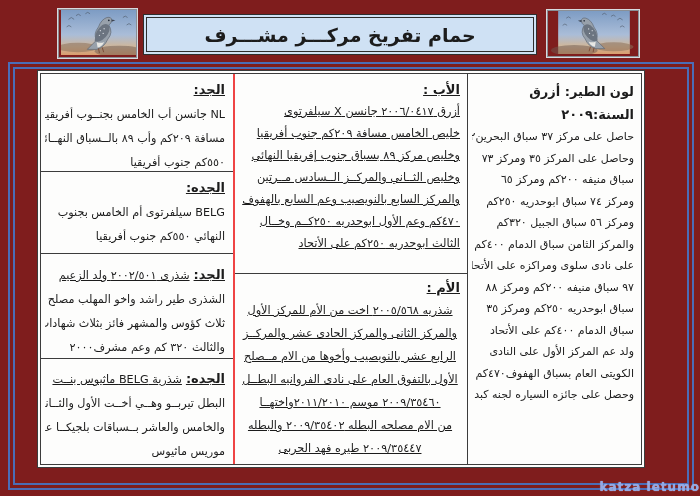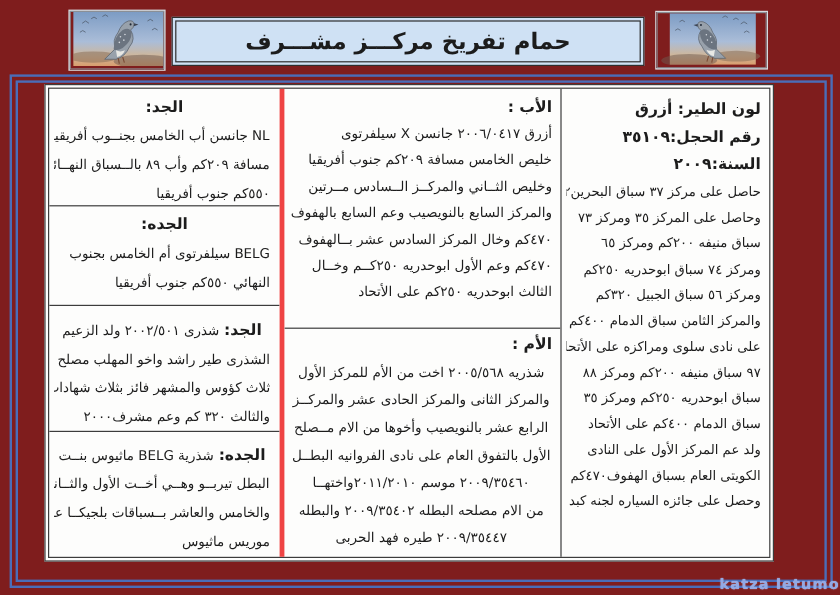--- a/index.html
+++ b/index.html
@@ -33,38 +33,38 @@
     background:transparent;
   }
   .inner-box{
     position:absolute;left:37px;top:70px;width:608px;height:398px;
     border:4px double #3c3c3c;box-sizing:border-box;
     background:#fdfdfc;
     display:flex;flex-direction:row; 
   }
   .col{box-sizing:border-box;overflow:hidden;}
   .bird-col{width:174px;border-left:1px solid #3c3c3c;padding:6px 7px 2px 4px;}
-  .parents-col{width:234px;border-left:4px solid #ef4444;display:flex;flex-direction:column;}
+  .parents-col{width:234px;border-left:2px solid #ef4444;display:flex;flex-direction:column;text-decoration:underline;}
   .gp-col{width:192px;display:flex;flex-direction:column;}
   
   .tline{white-space:nowrap;overflow:hidden;font-size:11px;line-height:21.5px;text-align:right;}
   .bird-col .sline{font-size:13px;font-weight:bold;line-height:23px;white-space:nowrap;overflow:hidden;}
   .parents-col .tline{font-size:11.3px;line-height:22px;padding-left:2px;}
   .mother-sec .tline{line-height:23px;text-align:center;}
   .sec-head{font-size:13px;font-weight:bold;line-height:22px;text-align:right;}
   .father-sec{height:200px;border-bottom:1px solid #3c3c3c;padding:5px 7px 0 3px;box-sizing:border-box;}
   .mother-sec{flex:1;padding:3px 7px 0 3px;box-sizing:border-box;}
   .gp-section{box-sizing:border-box;padding:4px 8px 0 4px;}
   .gp-section + .gp-section{border-top:1px solid #3c3c3c;}
   .gp-1{height:97px;}
   .gp-2{height:96px;}
   .gp-3{height:105px;padding-top:9px;}
   .gp-4{flex:1;padding-top:8px;}
   .gp-col .tline{font-size:11.2px;line-height:24px;}
-  .gp-first{font-size:11.2px;line-height:24px;white-space:nowrap;overflow:hidden;text-align:center;}
+  .gp-first{font-size:11.2px;line-height:24px;white-space:nowrap;overflow:hidden;text-align:right;text-decoration:underline;}
   .gp-head{font-size:13px;font-weight:bold;margin-left:4px;}
   
   .scan-tint{position:absolute;pointer-events:none;border-radius:50%;}
   .tint-a{left:250px;top:120px;width:190px;height:90px;
     background:radial-gradient(ellipse at center, rgba(170,200,235,.28), rgba(170,200,235,0) 70%);}
   .tint-b{left:480px;top:250px;width:150px;height:120px;
     background:radial-gradient(ellipse at center, rgba(170,200,235,.22), rgba(170,200,235,0) 70%);}
   .tint-c{left:120px;top:380px;width:160px;height:80px;
     background:radial-gradient(ellipse at center, rgba(190,205,225,.18), rgba(190,205,225,0) 70%);}
   
@@ -169,21 +169,20 @@
     </svg>
   </div>
 
   <div class="main-border"></div>
 
   <div class="inner-box">
 
     <div class="col bird-col">
       <div>
           <div class="sline">لون الطير: أزرق</div>
-          <div class="sline">رقم الحجل:٣٥١٠٩</div>
           <div class="sline">السنة:٢٠٠٩</div>
         </div>
       <div>
           <div class="tline">حاصل على مركز ٣٧ سباق البحرين٢</div>
           <div class="tline">وحاصل على المركز ٣٥ ومركز ٧٣</div>
           <div class="tline">سباق منيفه ٢٠٠كم ومركز ٦٥</div>
           <div class="tline">ومركز ٧٤ سباق ابوحدريه ٢٥٠كم</div>
           <div class="tline">ومركز ٥٦ سباق الجبيل ٣٢٠كم</div>
           <div class="tline">والمركز الثامن سباق الدمام ٤٠٠كم</div>
           <div class="tline">على نادى سلوى ومراكزه على الأتحاد</div>
@@ -195,23 +194,23 @@
           <div class="tline">وحصل على جائزه السياره لجنه كبد</div>
         </div>
     </div>
 
     <div class="col parents-col">
       <div class="father-sec">
         <div class="sec-head">الأب :</div>
         <div>
             <div class="tline">أزرق ٢٠٠٦/٠٤١٧ جانسن X سيلفرتوى</div>
             <div class="tline">خليص الخامس مسافة ٢٠٩كم جنوب أفريقيا</div>
+            <div class="tline">وخليص مركز ٨٩ بسباق جنوب إفريقيا النهائي</div>
             <div class="tline">وخليص الثــاني والمركــز الــسادس مــرتين</div>
             <div class="tline">والمركز السابع بالنويصيب وعم السابع بالهفوف</div>
-            <div class="tline">٤٧٠كم وخال المركز السادس عشر بــالهفوف</div>
             <div class="tline">٤٧٠كم وعم الأول ابوحدريه ٢٥٠كــم وخــال</div>
             <div class="tline">الثالث ابوحدريه ٢٥٠كم على الأتحاد</div>
           </div>
       </div>
       <div class="mother-sec">
         <div class="sec-head">الأم :</div>
         <div>
             <div class="tline">شذريه ٢٠٠٥/٥٦٨ اخت من الأم للمركز الأول</div>
             <div class="tline">والمركز الثانى والمركز الحادى عشر والمركــز</div>
             <div class="tline">الرابع عشر بالنويصيب وأخوها من الام مــصلح</div>

